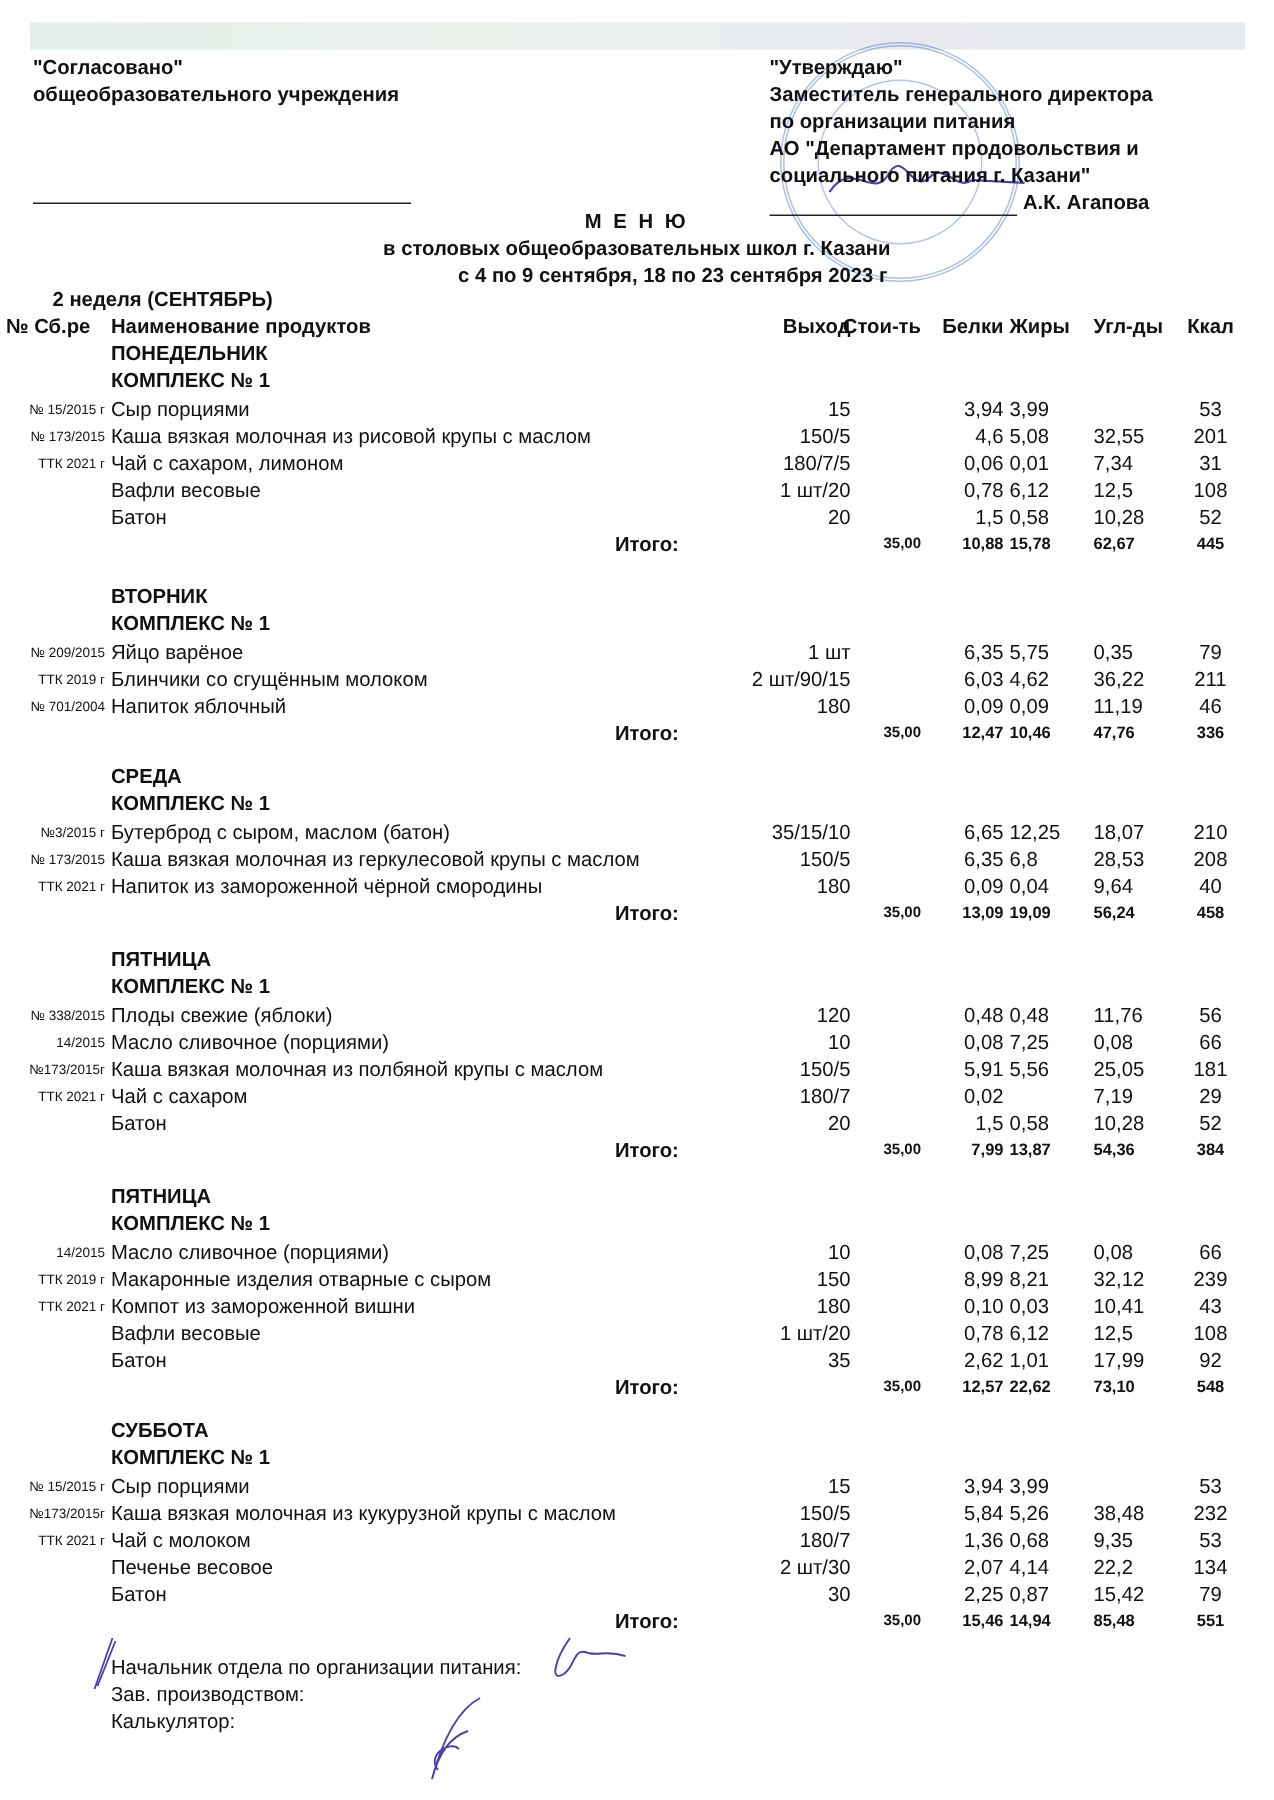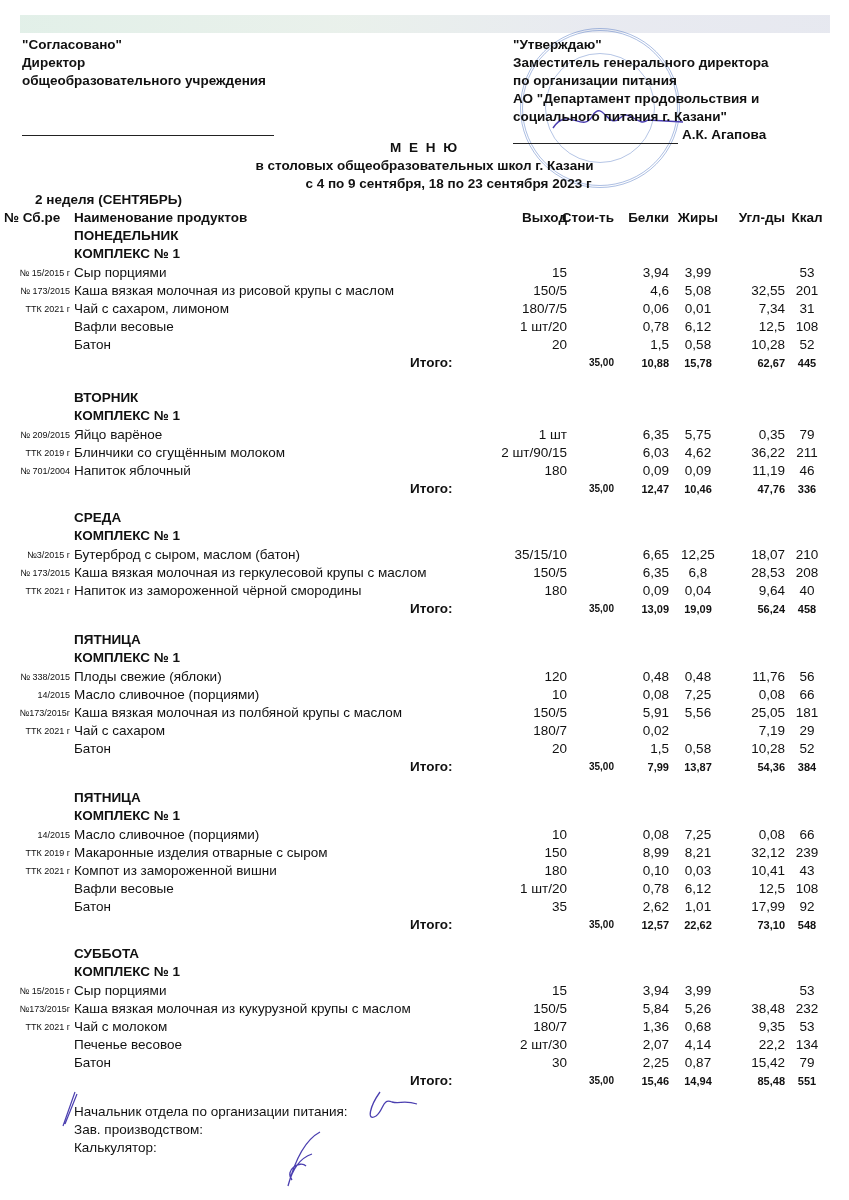--- a/index.html
+++ b/index.html
@@ -43,43 +43,42 @@
   }
   .header-row {
     position: absolute; top: 210px; left: 0; width: 849px; height: 18px; font-weight: bold; font-size: 13.5px;
   }
   .col { position: absolute; white-space: nowrap; }
   .c-code { left: 0; width: 70px; text-align: right; font-size: 9px; }
   .c-name { left: 74px; }
   .c-out { right: 282px; text-align: right; }
   .c-cost { right: 235px; text-align: right; }
   .c-prot { right: 180px; width: 50px; text-align: right; }
-  .c-fat { right: 126px; width: 50px; text-align: center; }
-  .c-carb { right: 64px; width: 56px; text-align: right; }
+  .c-fat { right: 126px; width: 50px; }
+  .c-carb { right: 64px; width: 56px; text-align: left; }
   .c-kcal { right: 22px; width: 40px; text-align: center; }
   .day-block { position: absolute; left: 0; width: 849px; }
   .day-title, .complex-title {
     position: absolute; left: 74px; font-weight: bold; font-size: 13.5px; height: 18px;
   }
   .item-row { position: absolute; left: 0; width: 849px; height: 18px; font-size: 13.5px; line-height: 18px; }
   .item-row .c-code { line-height: 18px; }
   .total-row { position: absolute; left: 0; width: 849px; height: 18px; line-height: 18px; font-weight: bold; }
   .total-row .label { position: absolute; left: 410px; font-size: 13.5px; }
   .total-row .c-cost { font-size: 10px; }
   .total-row .small { font-size: 11px; }
   .footer { position: absolute; left: 74px; top: 1103px; font-size: 13.5px; line-height: 18px; }
 </style>
 </head>
 <body>
 
 <div class="scan-strip"></div>
 
 <div class="approve-left">
   <div>"Согласовано"</div>
-  <div>Директор</div>
   <div>общеобразовательного учреждения</div>
 </div>
 <div class="sig-line-left"></div>
 
 <div class="stamp"></div>
 <svg class="signature-mark" style="left:548px;top:100px;" width="140" height="40">
   <path d="M5 28 C20 5, 35 35, 45 15 C55 0, 60 30, 72 18 C82 8, 90 28, 100 20 L135 22" stroke="#4b3fb0" stroke-width="1.4" fill="none"></path>
 </svg>
 
 <div class="approve-right">

